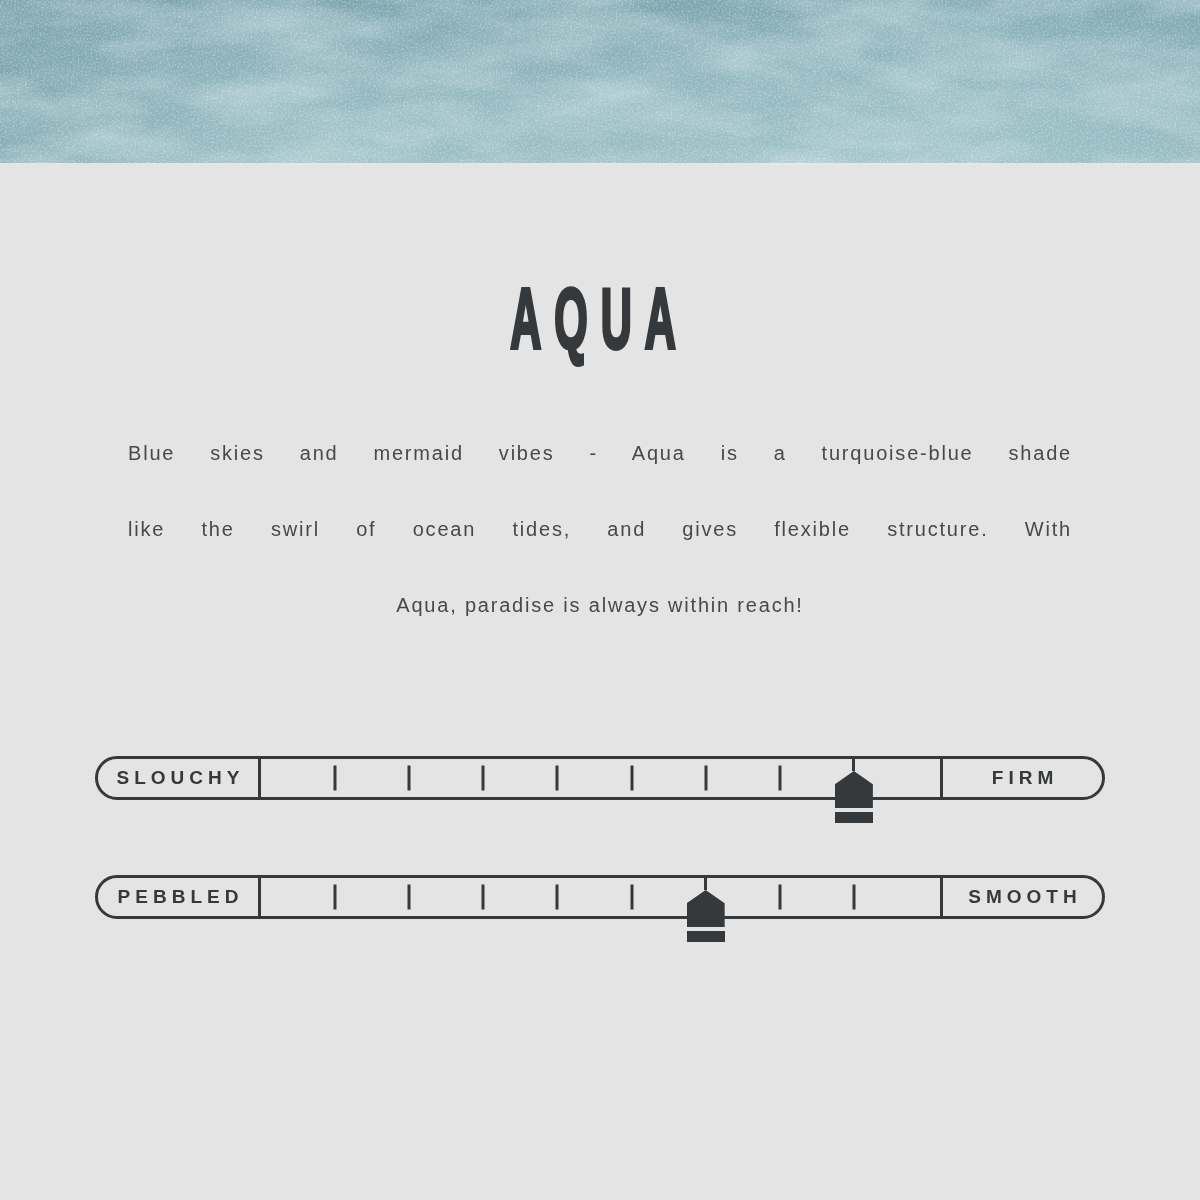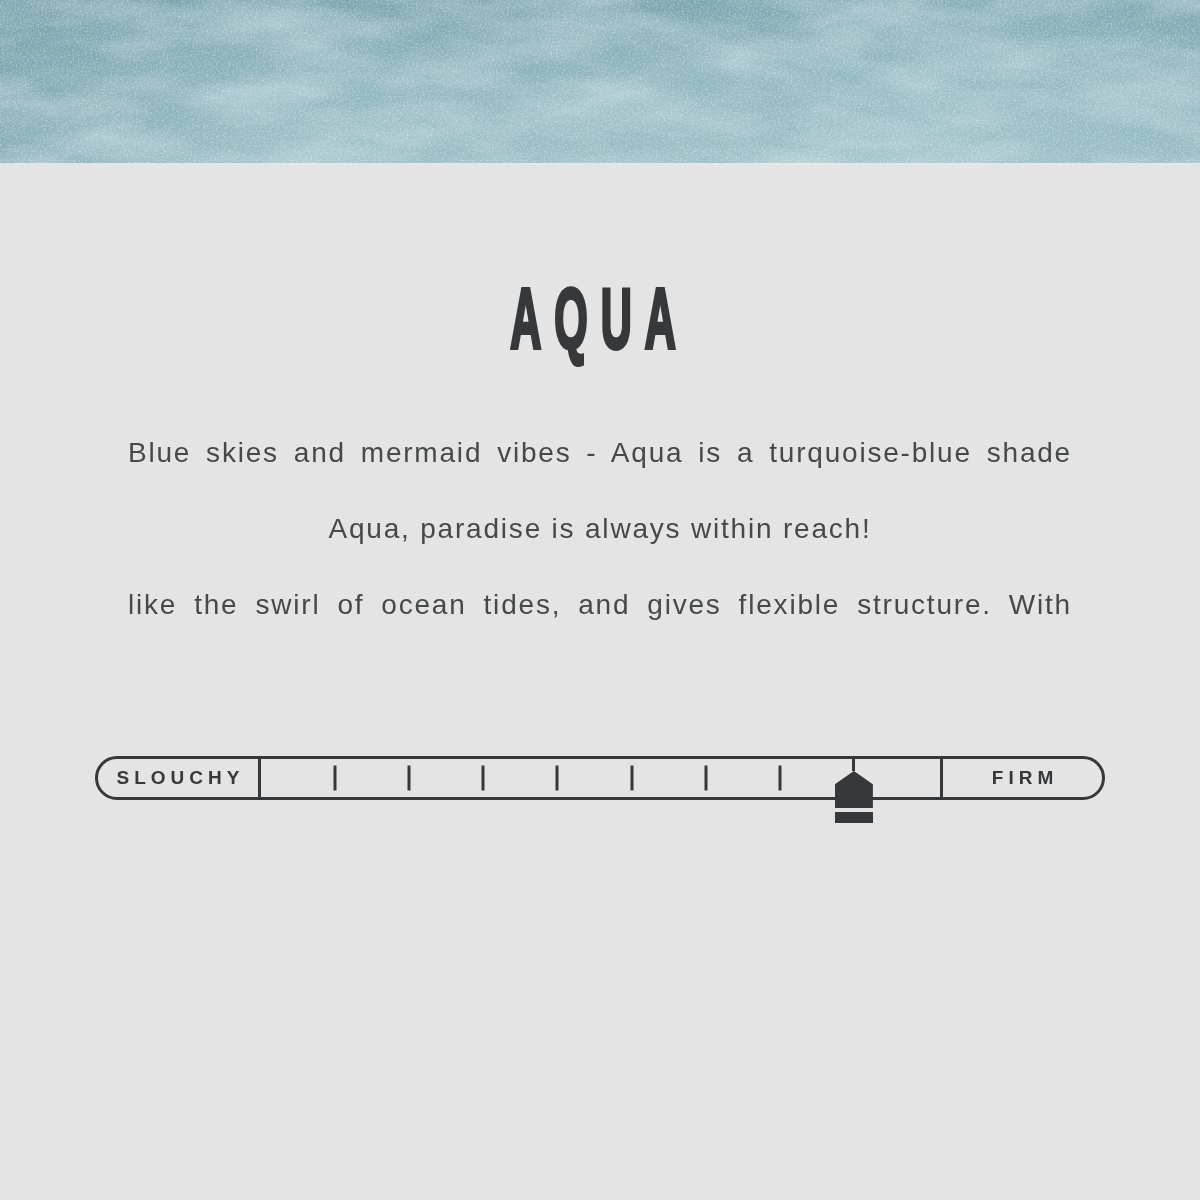--- a/index.html
+++ b/index.html
@@ -37,21 +37,21 @@
     transform:scaleX(0.5);
     transform-origin:50% 50%;
     white-space:nowrap;
   }
 
   
   .description{
     width:944px;
     margin:62px auto 0;
     color:var(--text);
-    font-size:28px;
+    font-size:20px;
     line-height:76px;
     letter-spacing:1.8px;
   }
   .desc-line{
     text-align:justify;
     text-align-last:justify;
     white-space:normal;
   }
   .desc-line.last{
     text-align:center;
@@ -146,22 +146,22 @@
       <rect y="163" width="1200" height="2" fill="#eef0ef" opacity="0.8"></rect>
     </svg>
   </div>
 
   <h1 class="title">
     <span class="title-text">AQUA</span>
   </h1>
 
   <div class="description">
     <div class="desc-line">Blue skies and mermaid vibes - Aqua is a turquoise-blue shade</div>
+    <div class="desc-line">like the swirl of ocean tides, and gives flexible structure. With</div>
     <div class="desc-line last">Aqua, paradise is always within reach!</div>
-    <div class="desc-line">like the swirl of ocean tides, and gives flexible structure. With</div>
   </div>
 
   <div class="scales">
 
     <div class="scale">
       <div class="cell left">SLOUCHY</div>
       <div class="track">
           <div class="tick" style="left: 11.1111%;"></div>
           <div class="tick" style="left: 22.2222%;"></div>
           <div class="tick" style="left: 33.3333%;"></div>
@@ -172,15 +172,34 @@
           <div class="marker" style="left: 88.8889%;">
             <div class="m-stem"></div>
             <div class="m-head"></div>
             <div class="m-gap"></div>
             <div class="m-base"></div>
           </div>
         </div>
       <div class="cell right">FIRM</div>
     </div>
 
+    <div class="scale">
+      <div class="cell left">PEBBLED</div>
+      <div class="track">
+          <div class="tick" style="left: 11.1111%;"></div>
+          <div class="tick" style="left: 22.2222%;"></div>
+          <div class="tick" style="left: 33.3333%;"></div>
+          <div class="tick" style="left: 44.4444%;"></div>
+          <div class="tick" style="left: 55.5556%;"></div>
+          <div class="marker" style="left: 66.6667%;">
+            <div class="m-stem"></div>
+            <div class="m-head"></div>
+            <div class="m-gap"></div>
+            <div class="m-base"></div>
+          </div>
+          <div class="tick" style="left: 77.7778%;"></div>
+          <div class="tick" style="left: 88.8889%;"></div>
+        </div>
+      <div class="cell right">SMOOTH</div>
+    </div>
 
   </div>
 </div>
 
 </body></html>

